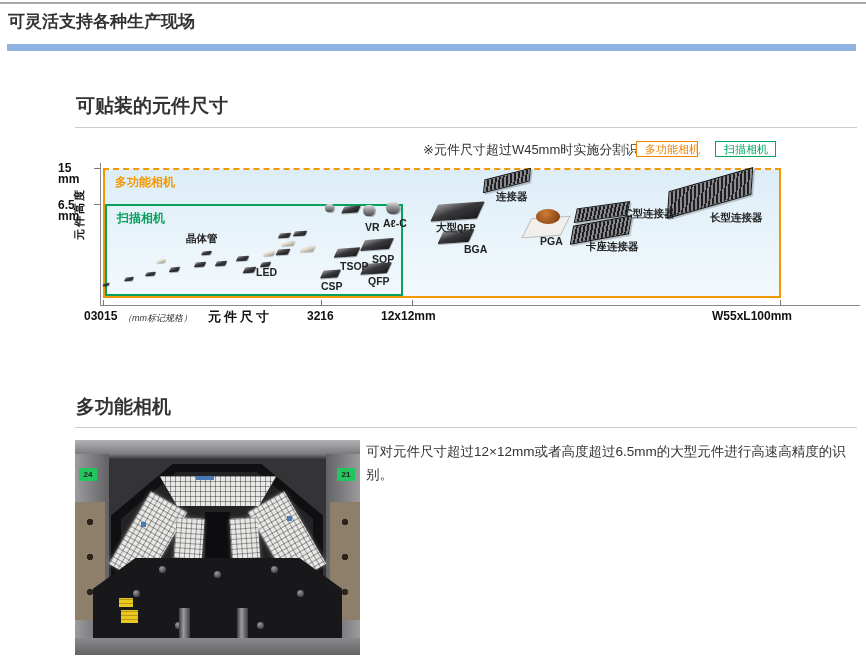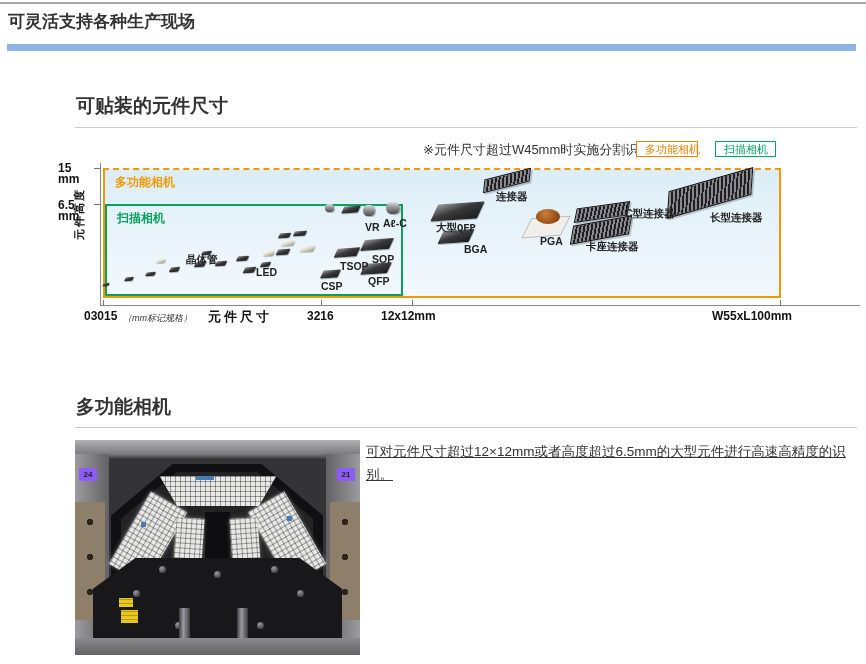--- a/index.html
+++ b/index.html
@@ -78,21 +78,21 @@
   #ph-top { left:0; top:0; width:285px; height:20px;
             background:linear-gradient(180deg,#b2b2b4,#7c7c7e 70%,#2c2c2e 100%); }
   #ph-col-l { left:0; top:14px; width:34px; height:201px;
               background:linear-gradient(90deg,#9c9c9e,#626264); }
   #ph-col-r { left:251px; top:14px; width:34px; height:201px;
               background:linear-gradient(270deg,#9c9c9e,#626264); }
   .ph-tan { top:62px; width:30px; height:118px; background:#8d7f6a;
             background-image:radial-gradient(circle 5px at 15px 20px,#2a241c 60%,transparent 61%),
                              radial-gradient(circle 5px at 15px 55px,#2a241c 60%,transparent 61%),
                              radial-gradient(circle 5px at 15px 90px,#2a241c 60%,transparent 61%); }
-  .ph-plate { top:28px; width:18px; height:13px; background:#8b5cf6; color:#222;
+  .ph-plate { top:28px; width:18px; height:13px; background:#22c55e; color:#222;
               font-size:8px; font-weight:bold; text-align:center; line-height:13px; }
   #ph-oct { left:36px; top:24px; width:212px; height:172px; background:#101012;
             clip-path:polygon(29% 0,71% 0,100% 30%,100% 72%,71% 100%,29% 100%,0 72%,0 30%); }
   #ph-oct-ring { left:46px; top:32px; width:192px; height:156px; background:#232325;
             clip-path:polygon(29% 0,71% 0,100% 30%,100% 72%,71% 100%,29% 100%,0 72%,0 30%); }
   .led { background:#e8e8e6;
          background-image:linear-gradient(rgba(0,0,0,.35) 1px,transparent 1px),
                           linear-gradient(90deg,rgba(0,0,0,.35) 1px,transparent 1px);
          background-size:5px 5px; box-shadow:0 0 4px rgba(255,255,255,.35); }
   #led-top { left:70px; top:36px; width:146px; height:30px;
@@ -108,21 +108,21 @@
           background:radial-gradient(circle at 35% 30%,#9a9aa0,#47474c 70%); }
   #ph-base { left:0; top:198px; width:285px; height:17px;
              background:linear-gradient(180deg,#8a8a8c,#636365); }
   .ph-yellow { background:repeating-linear-gradient(0deg,#e8c81e 0 3px,#b89a10 3px 4px); }
   .ph-blue { background:#4a79b8; }
   .ph-cyl { width:11px; height:30px;
             background:linear-gradient(90deg,#3c3c40,#9a9aa0 40%,#3c3c40); }
 
   
   #camera-desc { left:366px; top:441px; width:484px; font-size:13.5px; line-height:1.7;
-                 color:#333;text-decoration:underline; }
+                 color:#333; }
 </style>
 </head>
 <body>
 
 <div class="abs" id="top-rule"></div>
 <h1 class="abs" id="page-title">可灵活支持各种生产现场</h1>
 <div class="abs" id="blue-bar"></div>
 
 <h2 class="abs section-title" style="top:93px">可贴装的元件尺寸</h2>
 <div class="abs section-divider" style="top:127px"></div>
@@ -191,21 +191,21 @@
     <div class="g g-c" style="left: 435px; top: 203px; width: 45px; height: 17px;"></div>
     <div class="g g-c" style="left: 441px; top: 230px; width: 30px; height: 13px;"></div>
     <div class="g g-p" style="left: 527px; top: 217px; width: 38px; height: 20px;"></div>
     <div class="g g-o" style="left: 536px; top: 209px; width: 24px; height: 15px;"></div>
     <div class="g g-b" style="left: 483px; top: 174px; width: 48px; height: 13px; transform: rotate(-14deg) skewX(-20deg);"></div>
     <div class="g g-b" style="left: 575px; top: 205px; width: 54px; height: 14px; transform: rotate(-8deg) skewX(-20deg);"></div>
     <div class="g g-b" style="left: 571px; top: 221px; width: 60px; height: 18px; transform: rotate(-10deg) skewX(-20deg);"></div>
     <div class="g g-b" style="left: 666px; top: 180px; width: 88px; height: 26px; transform: rotate(-16deg) skewX(-20deg);"></div>
   </div>
 <div id="comp-labels">
-    <span class="comp-label" style="left: 186px; top: 253px;">晶体管</span>
+    <span class="comp-label" style="left: 186px; top: 232px;">晶体管</span>
     <span class="comp-label" style="left: 256px; top: 266px;">LED</span>
     <span class="comp-label" style="left: 321px; top: 280px;">CSP</span>
     <span class="comp-label" style="left: 340px; top: 260px;">TSOP</span>
     <span class="comp-label" style="left: 372px; top: 253px;">SOP</span>
     <span class="comp-label" style="left: 368px; top: 275px;">QFP</span>
     <span class="comp-label" style="left: 365px; top: 221px;">VR</span>
     <span class="comp-label" style="left: 383px; top: 217px;">Aℓ-C</span>
     <span class="comp-label" style="left: 436px; top: 221px; font-family: Liberation Mono, monospace;">大型QFP</span>
     <span class="comp-label" style="left: 464px; top: 243px;">BGA</span>
     <span class="comp-label" style="left: 540px; top: 235px;">PGA</span>

